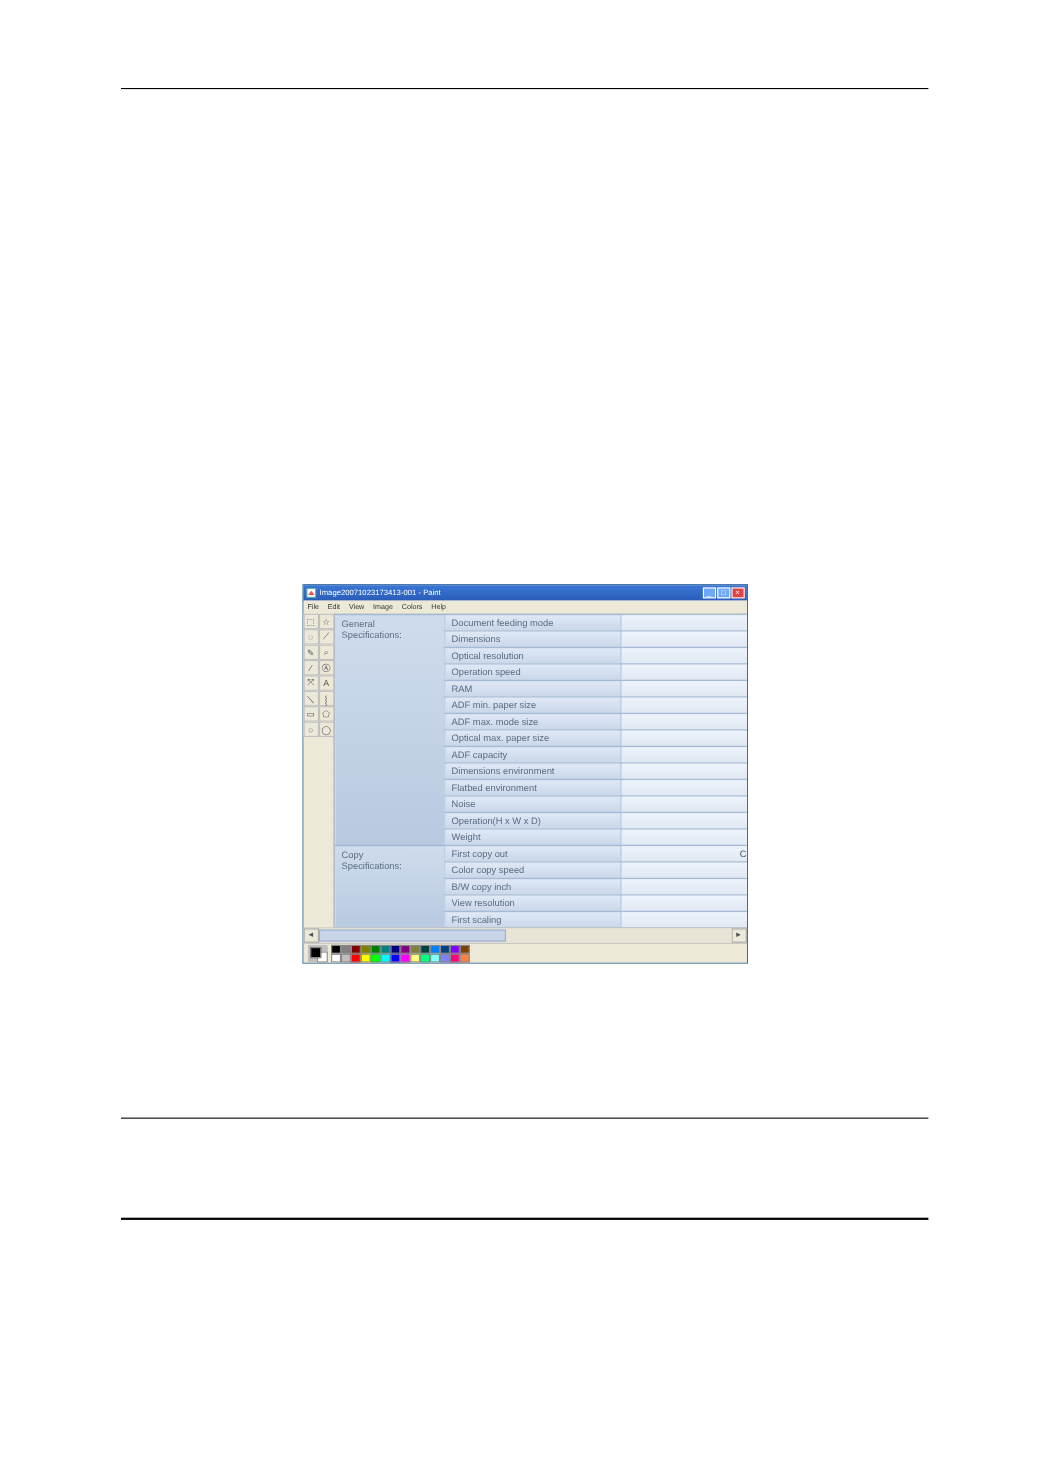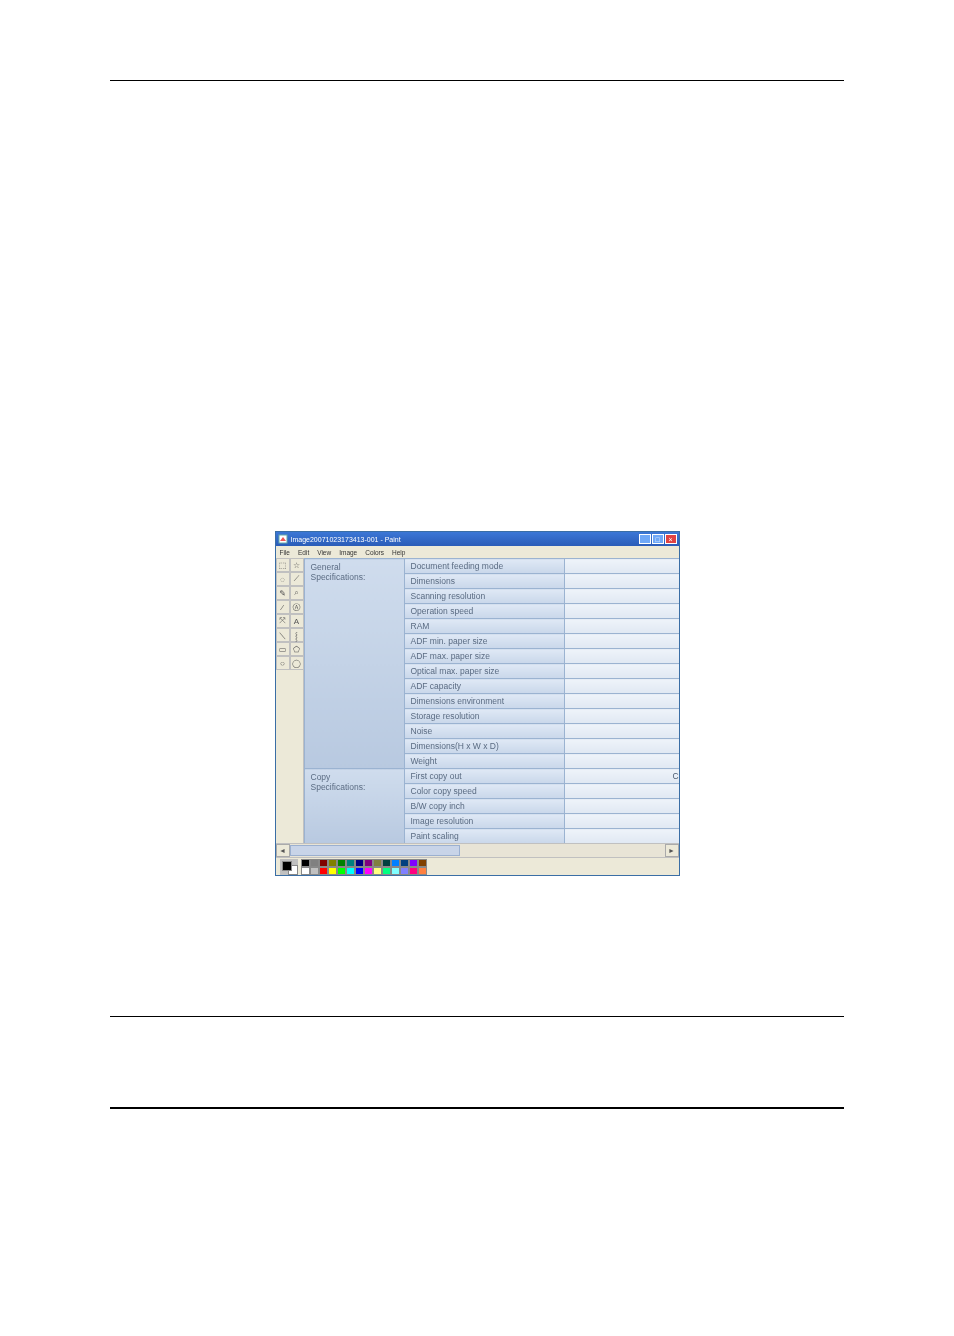--- a/index.html
+++ b/index.html
@@ -280,61 +280,61 @@
                   <div>Specifications:</div>
                 </td>
                 <td class="label">Document feeding mode</td>
                 <td class="val">Flatbed</td>
               </tr>
               <tr>
                     <td class="label">Dimensions</td>
                     <td class="val"></td>
                   </tr>
               <tr>
-                    <td class="label">Scanning resolution</td>
+                    <td class="label">Optical resolution</td>
                     <td class="val"></td>
                   </tr>
               <tr>
                     <td class="label">Operation speed</td>
                     <td class="val"></td>
                   </tr>
               <tr>
                     <td class="label">RAM</td>
                     <td class="val"></td>
                   </tr>
               <tr>
                     <td class="label">ADF min. paper size</td>
                     <td class="val">4.5 inch</td>
                   </tr>
               <tr>
-                    <td class="label">ADF max. paper size</td>
+                    <td class="label">ADF max. mode size</td>
                     <td class="val">8.5 inch</td>
                   </tr>
               <tr>
                     <td class="label">Optical max. paper size</td>
                     <td class="val">8.5 inch :</td>
                   </tr>
               <tr>
                     <td class="label">ADF capacity</td>
                     <td class="val"></td>
                   </tr>
               <tr>
                     <td class="label">Dimensions environment</td>
                     <td class="val">10</td>
                   </tr>
               <tr>
-                    <td class="label">Storage resolution</td>
+                    <td class="label">Flatbed environment</td>
                     <td class="val">-20</td>
                   </tr>
               <tr>
                     <td class="label">Noise</td>
                     <td class="val"></td>
                   </tr>
               <tr>
-                    <td class="label">Dimensions(H x W x D)</td>
+                    <td class="label">Operation(H x W x D)</td>
                     <td class="val"></td>
                   </tr>
               <tr>
                     <td class="label">Weight</td>
                     <td class="val"></td>
                   </tr>
               <tr>
                 <td class="group" rowspan="6">
                   <div>Copy</div>
                   <div>Specifications:</div>
@@ -344,25 +344,25 @@
               </tr>
               <tr>
                     <td class="label">Color copy speed</td>
                     <td class="val"></td>
                   </tr>
               <tr>
                     <td class="label">B/W copy inch</td>
                     <td class="val"></td>
                   </tr>
               <tr>
-                    <td class="label">Image resolution</td>
-                    <td class="val"></td>
-                  </tr>
-              <tr>
-                    <td class="label">Paint scaling</td>
+                    <td class="label">View resolution</td>
+                    <td class="val"></td>
+                  </tr>
+              <tr>
+                    <td class="label">First scaling</td>
                     <td class="val"></td>
                   </tr>
 
             </tbody>
               </table>
           </div>
         </div>
       </div>
 
       <div class="hscroll">

